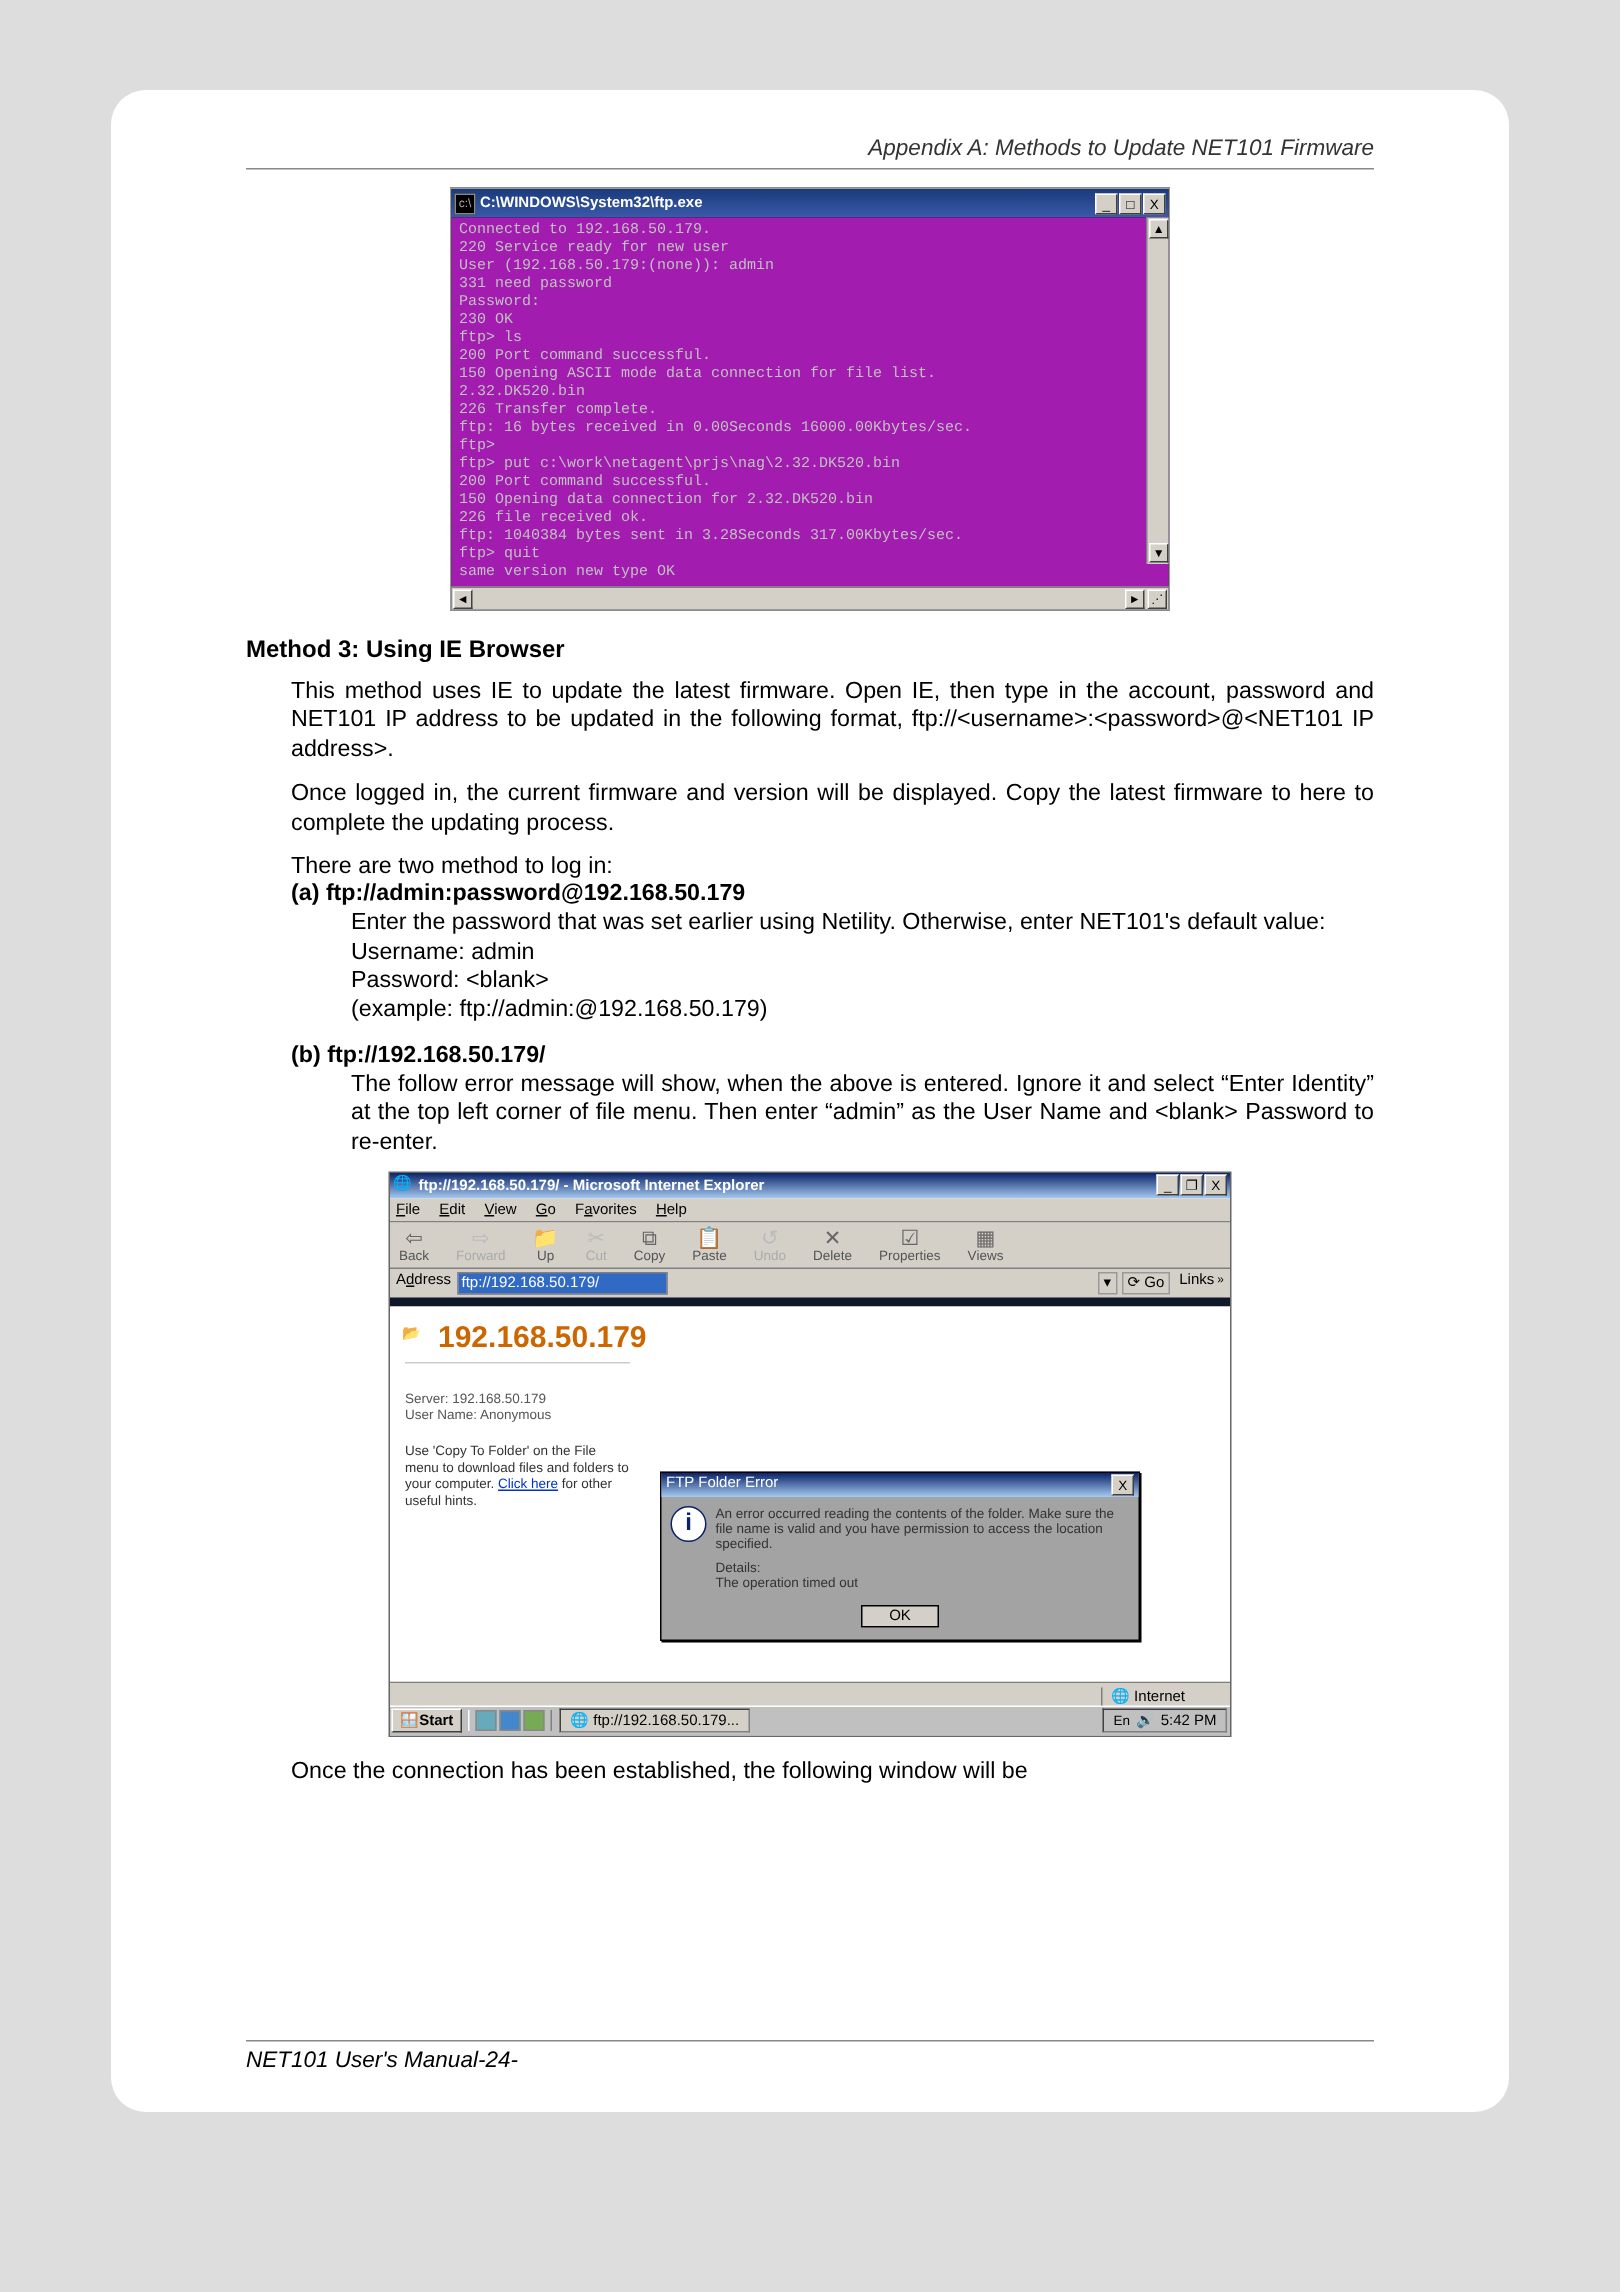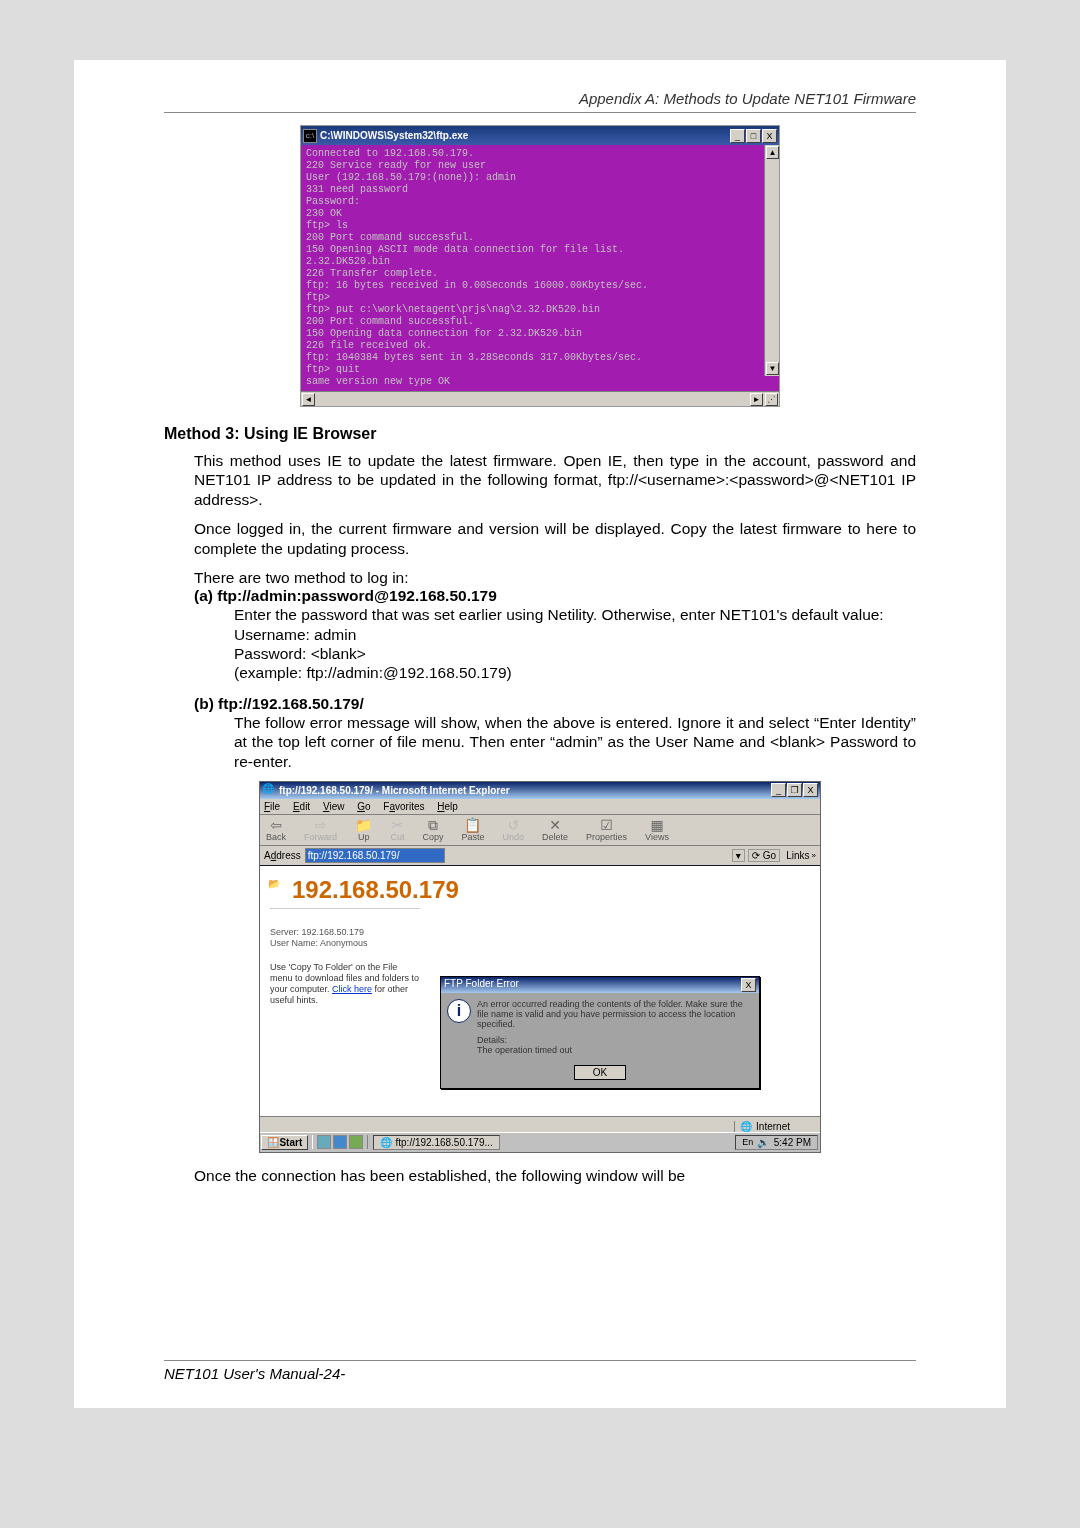--- a/index.html
+++ b/index.html
@@ -1,17 +1,17 @@
 <!DOCTYPE html>
 <html><head>
 <meta charset="utf-8">
 <style>
 * { box-sizing: border-box; margin: 0; padding: 0; }
 body { font-family: Arial, sans-serif; background: #dddddd; width: 1080px; height: 1528px; position: relative; }
-.page { background: #fff; width: 932px; height: 1348px; margin: 60px auto 0; padding: 30px 90px 30px 90px; position: relative; }
+.page { background: #fff; width: 932px; height: 1348px; margin: 60px auto 0; padding: 30px 90px 30px 90px; position: relative; border-radius: 23px; }
 .header { text-align: right; font-style: italic; font-size: 15px; color: #333; margin-bottom: 5px; }
 .rule { border: none; border-top: 1px solid #888; margin-bottom: 12px; }
 .terminal-wrap { text-align: center; margin: 8px 0 18px 0; }
 .terminal { display: inline-block; border: 1px solid #999; text-align: left; background: #000; width: 480px; }
 .titlebar { display: flex; align-items: center; background: linear-gradient(#1a3a7a, #3a5aaa); height: 19px; font-size: 10px; color: #fff; padding: 0 2px; }
 .tb-icon { width: 14px; height: 14px; background: #000; color:#aaa; font-size:8px; display:inline-flex; align-items:center; justify-content:center; margin-right:3px; border:1px solid #888; }
 .tb-flex { flex: 1; font-weight: bold; }
 .tb-btn { width: 15px; height: 14px; background: #d4d0c8; border: 1px solid #fff; border-right-color:#404040; border-bottom-color:#404040; color:#000; font-size:9px; display:inline-flex; align-items:center; justify-content:center; margin-left:1px; }
 .term-body { background:#a21caf; color:#c0c0c0; font-family: "Courier New", monospace; font-size:10px; line-height:12px; padding: 3px 5px; white-space: pre; position: relative; }
 .term-scroll { background:#d4d0c8; width:15px; position:absolute; right:0; top:0; bottom:15px; border-left:1px solid #808080;}
@@ -30,26 +30,26 @@
 .ie-title .flex { flex:1; font-weight:bold;}
 .ie-btn { width:15px; height:14px; background:#d4d0c8; border:1px solid #fff; border-right-color:#404040; border-bottom-color:#404040; color:#000; font-size:9px; display:inline-flex; align-items:center; justify-content:center; margin-left:1px;}
 .ie-menu { background:#d4d0c8; font-size:10px; padding:2px 4px; border-bottom:1px solid #808080;}
 .ie-menu span { margin-right:10px;}
 .ie-menu u { text-decoration: underline; }
 .ie-toolbar { background:#d4d0c8; padding:3px 6px; border-bottom:1px solid #808080; display:flex; align-items:center; gap: 18px;}
 .tool-item { display:flex; flex-direction:column; align-items:center; font-size:9px; color:#555;}
 .tool-glyph { font-size:14px; line-height:14px; color:#666;}
 .tool-item.dis { color:#aaa;}
 .tool-item.dis .tool-glyph{ color:#bbb;}
-.ie-addr { background:#d4d0c8; padding:2px 4px; border-bottom:1px solid #0f172a; display:flex; align-items:center; font-size:10px;}
+.ie-addr { background:#d4d0c8; padding:2px 4px; border-bottom:6px solid #0f172a; display:flex; font-size:10px;}
 .addr-box { background:#fff; border:1px solid #808080; flex:0 0 140px; padding:1px 2px; margin:0 4px; color:#000; background:#316ac5; color:#fff;}
 .addr-spacer { flex:1;}
 .addr-go { border:1px solid #999; padding:0 3px; background:#d4d0c8; margin-left:3px;}
 .ie-body { background:#fff; height: 250px; padding: 6px 10px; position:relative; font-size:10px; color:#333;}
-.ie-head { color:#cc6600; font-size: 24px; font-weight:bold; margin: 4px 0 4px 22px;}
+.ie-head { color:#cc6600; font-size: 20px; font-weight:bold; margin: 4px 0 4px 22px;}
 .ie-info { margin-top: 18px; font-size:9px; color:#555; line-height:1.2;}
 .dialog { position:absolute; left:180px; top:110px; width:320px; background:#a3a3a3; border:1px solid #000; box-shadow: 1px 1px 0 #000;}
 .dlg-title { background: linear-gradient(#0a246a,#a6caf0); color:#fff; font-size:10px; padding:1px 3px; display:flex;}
 .dlg-body { padding:6px; font-size:9px; display:flex; gap:6px;}
 .dlg-icon { width:24px; height:24px; border-radius:50%; background:#fff; border:1px solid #0a246a; color:#0a246a; font-size:16px; font-weight:bold; display:flex; align-items:center; justify-content:center; flex:none;}
 .dlg-ok { text-align:center; padding: 4px 0 8px;}
 .dlg-ok button { font-size:10px; padding:1px 18px; background:#d4d0c8; border:1px solid #000;}
 .hintbox { margin-top:14px; font-size:9px; line-height:1.2; width:150px;}
 .clickhere { color:#0033cc; text-decoration:underline;}
 .ie-status { background:#d4d0c8; border-top:1px solid #808080; height:16px; display:flex; font-size:10px; align-items:flex-end;}

